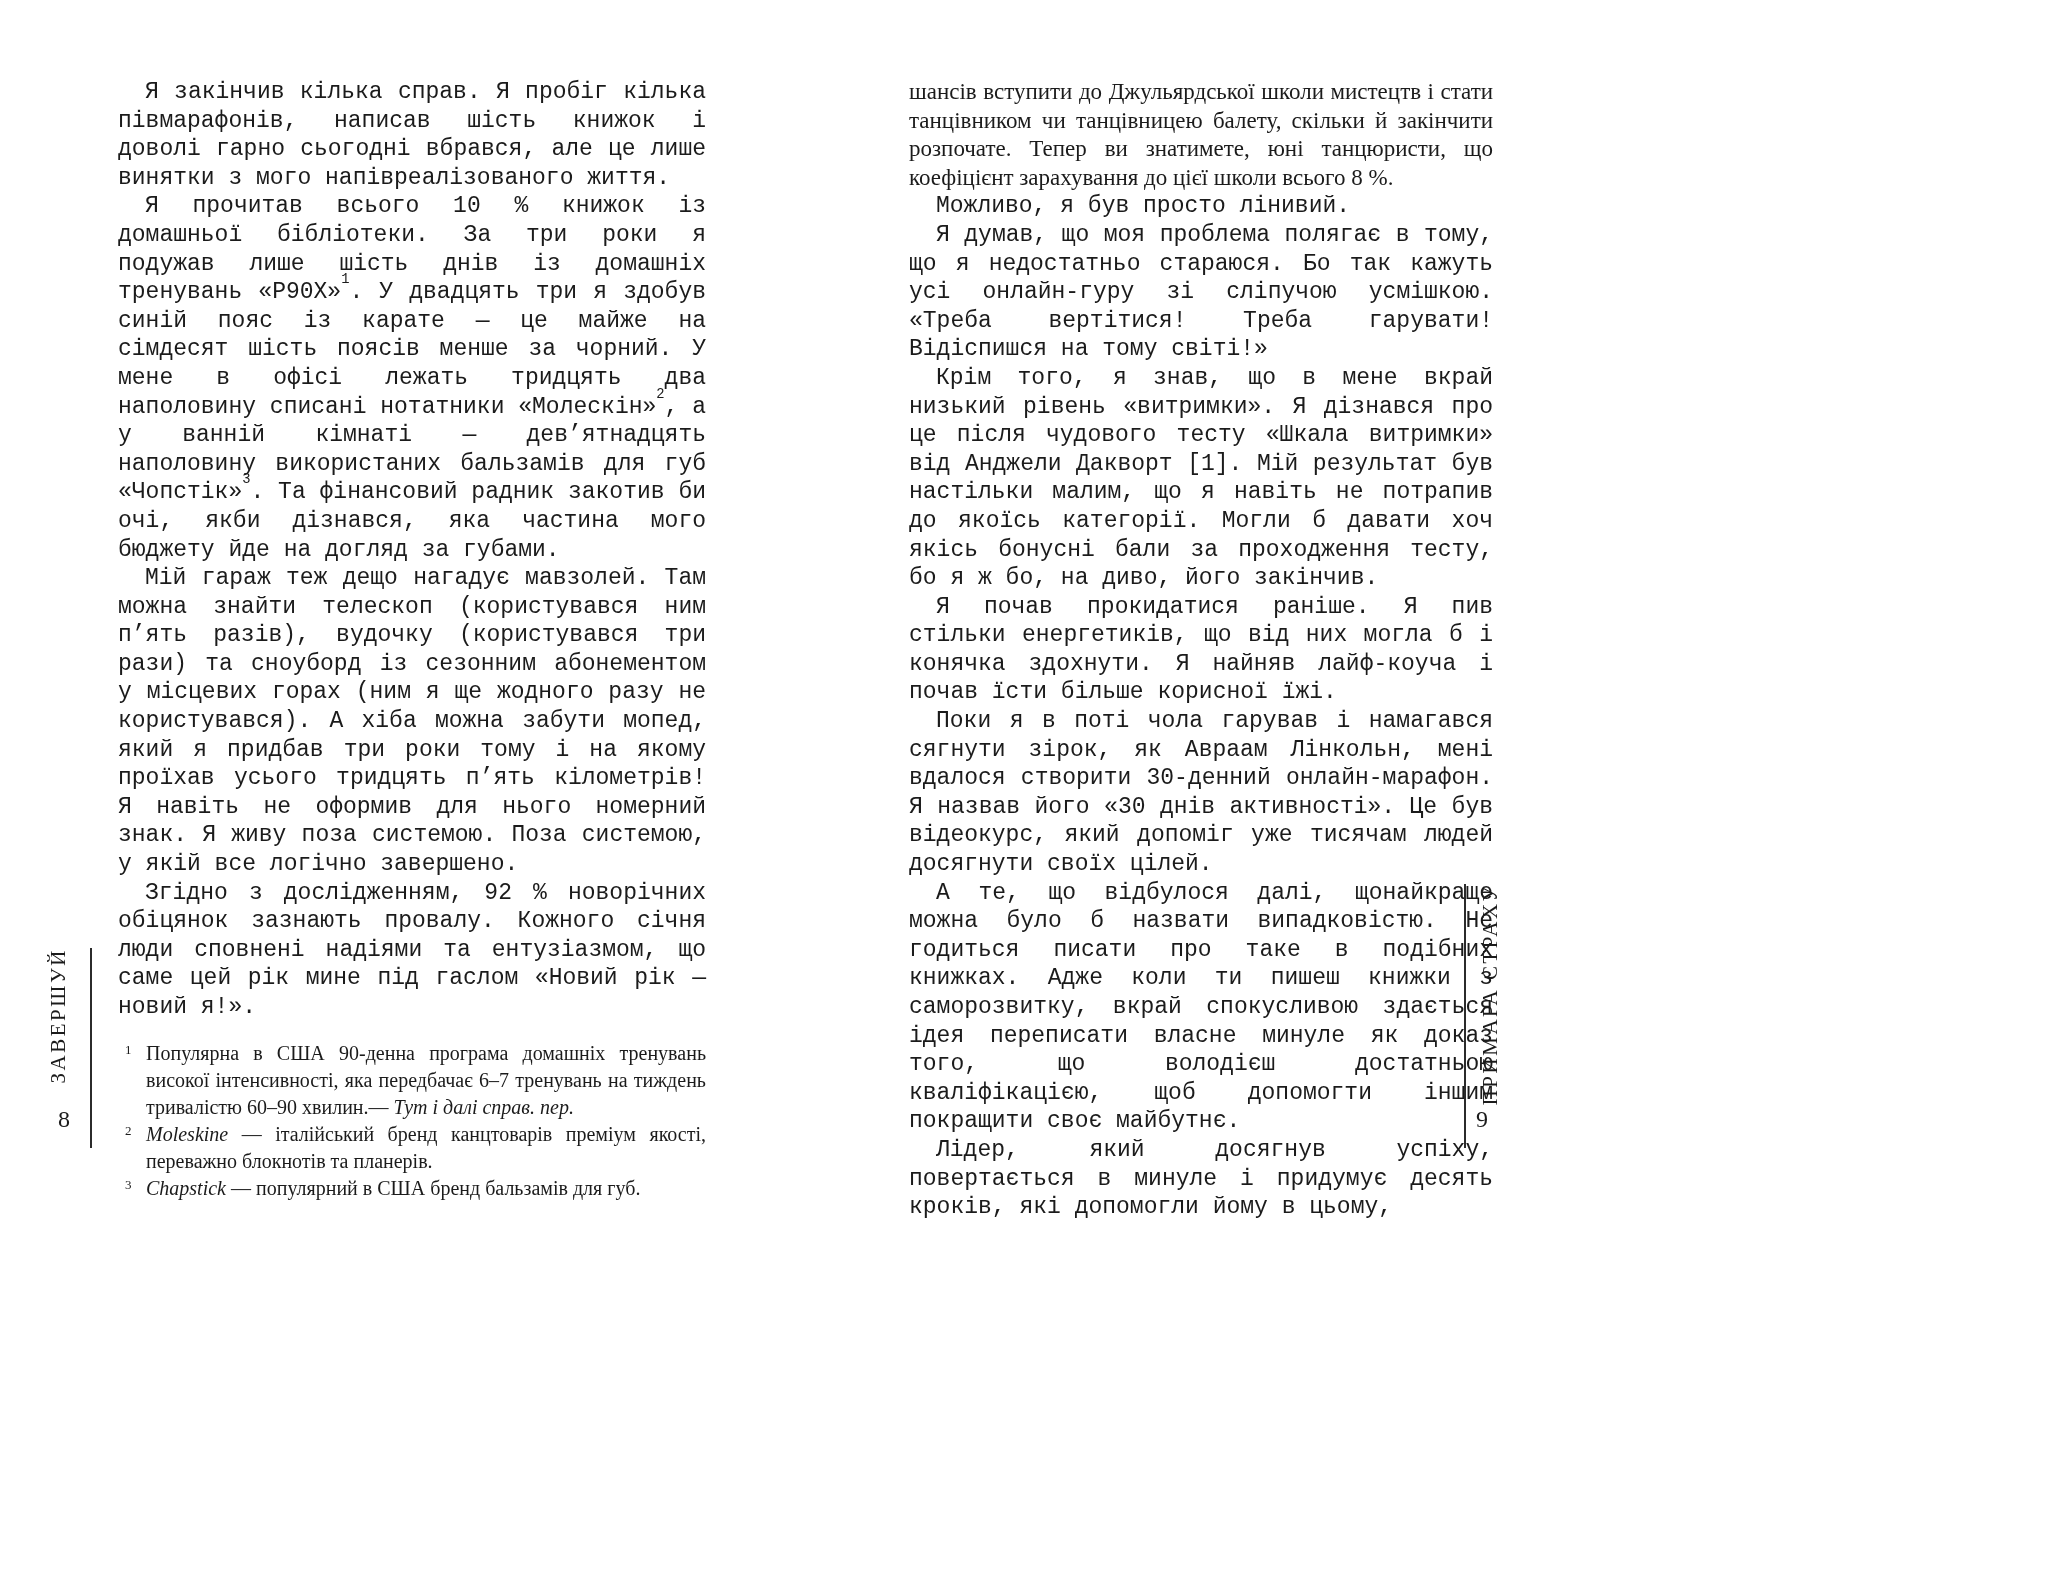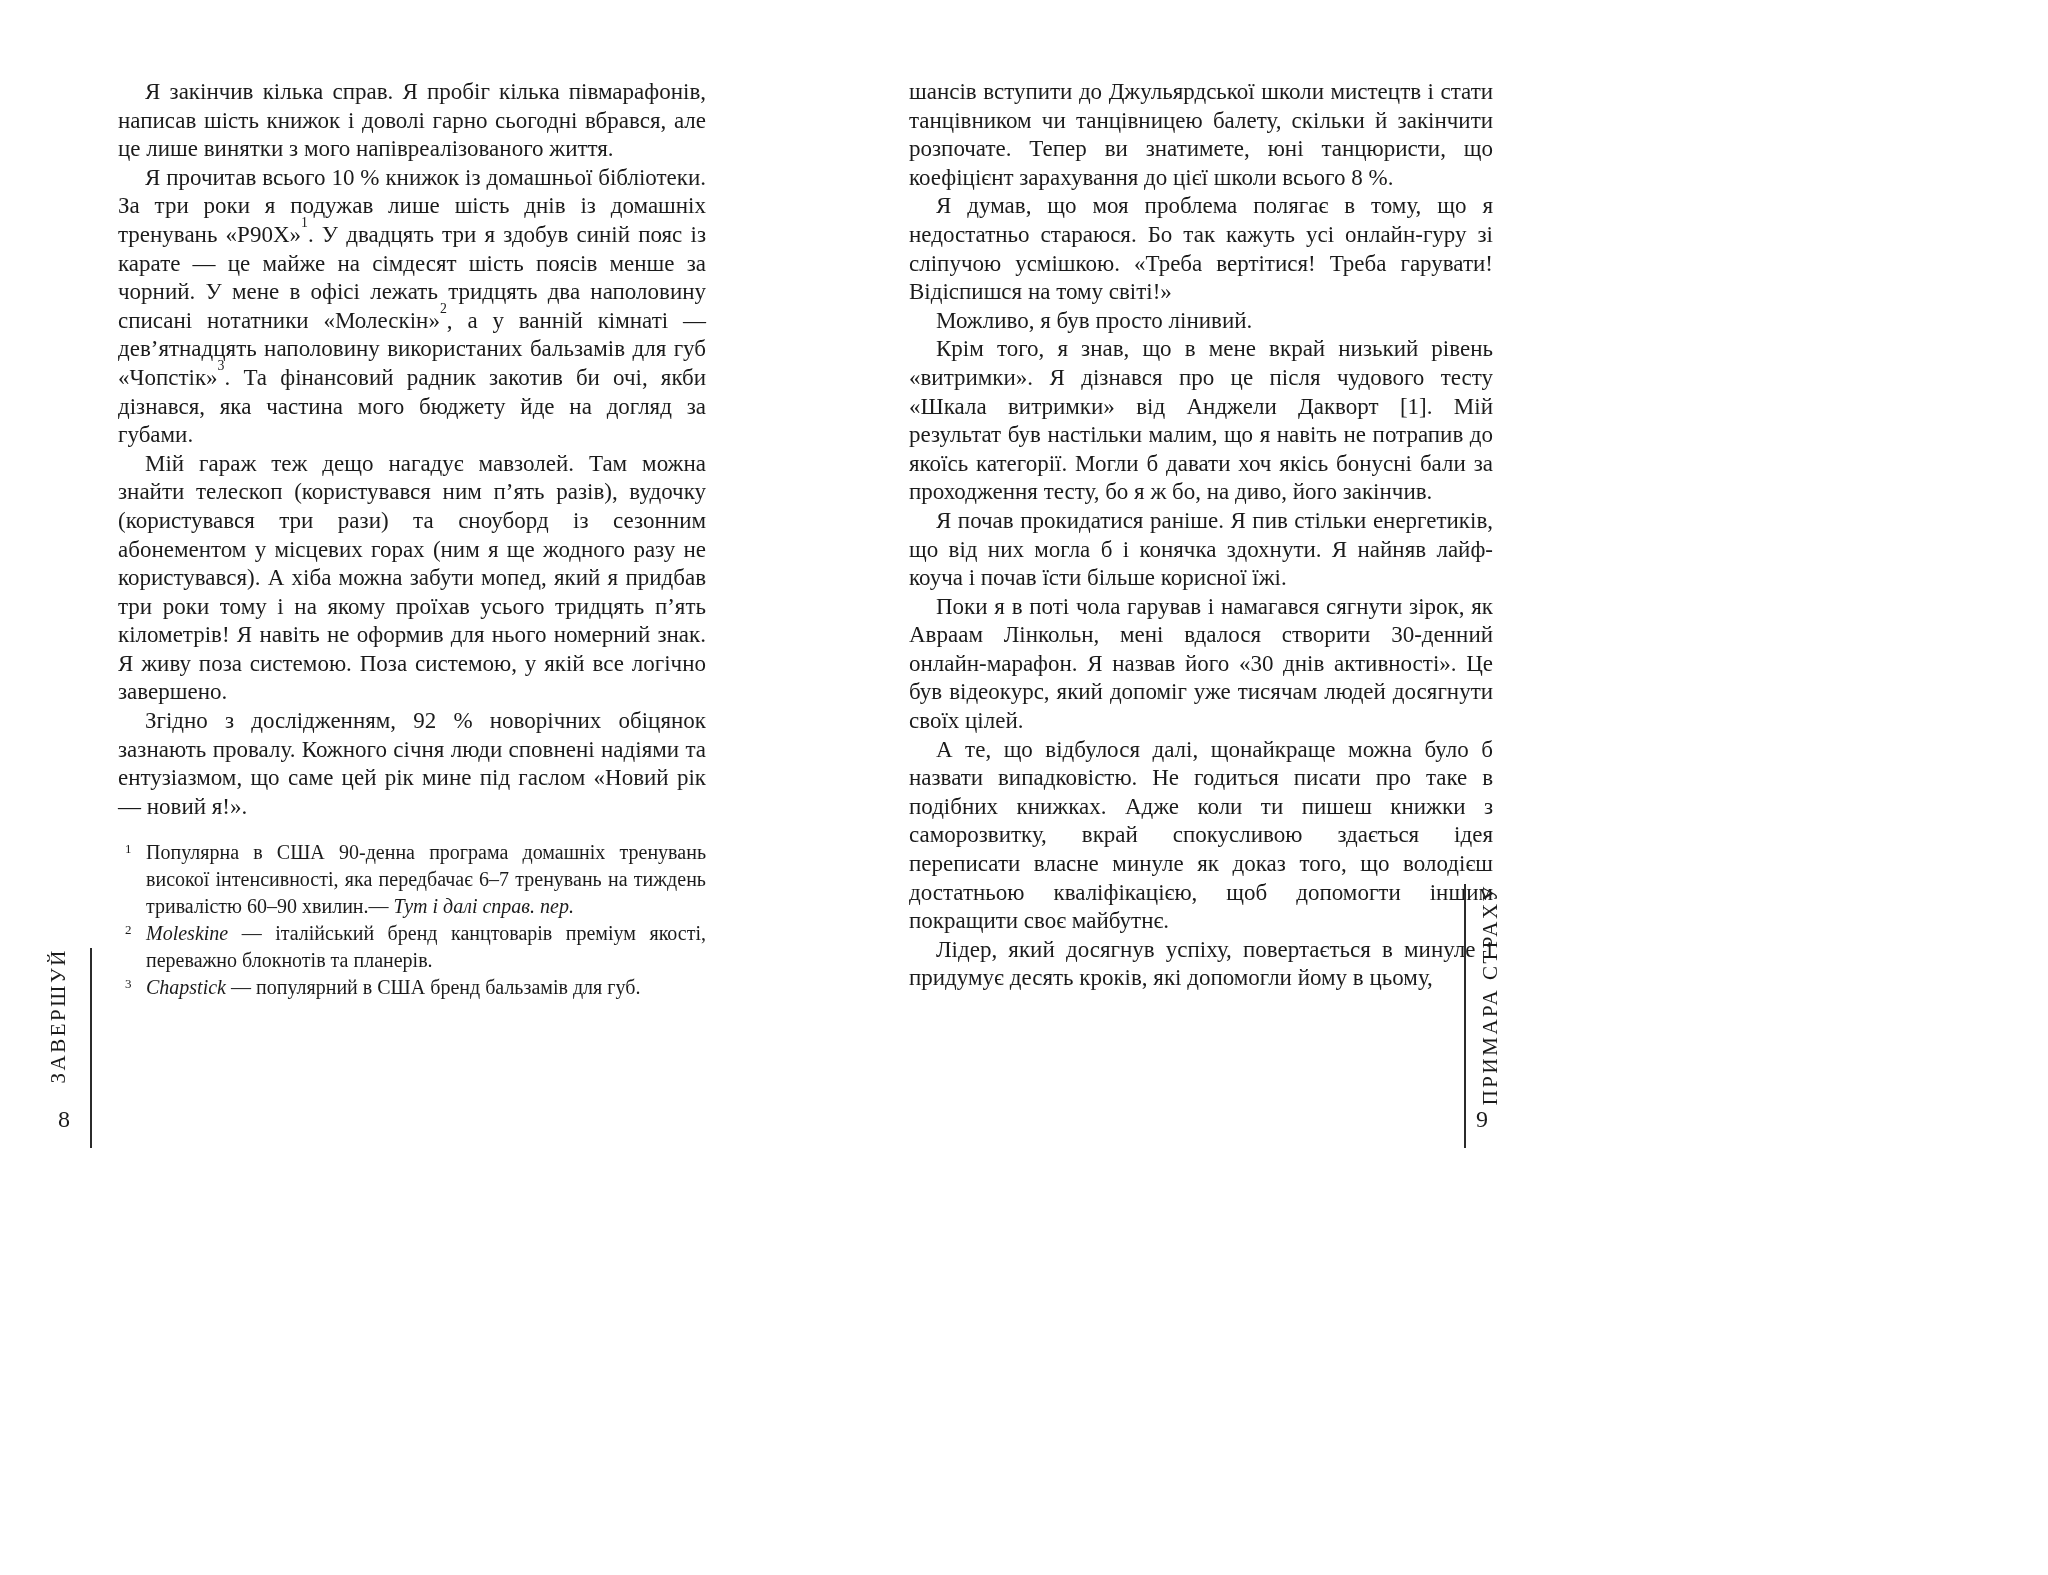--- a/index.html
+++ b/index.html
@@ -24,21 +24,21 @@
   .column {
     position: absolute;
     top: 78px;
     text-align: justify;
     font-size: 23px;
     line-height: 28.6px;
   }
   .column-left  { left: 118px; width: 588px; }
   .column-right { left: 866px; width: 584px; margin-left: 43px; }
   .para { margin: 0; }
-  .para.indent { text-indent: 27px; }
+  .para.indent { text-indent: 27px; font-family: Liberation Mono, monospace; }
   sup.fnref {
     font-size: 0.60em;
     line-height: 0;
     position: relative;
     top: -0.45em;
   }
   em { font-style: italic; }
   
   .footnotes {
     margin-top: 18px;
@@ -105,22 +105,22 @@
     </div>
     <div class="rule rule-left"></div>
     <div class="vlabel vlabel-left">ЗАВЕРШУЙ</div>
     <div class="pagenum pagenum-left">8</div>
   </section>
 
   <section>
     <div class="column column-right">
       <div id="rightParas">
           <p class="para">шансів вступити до Джульярдської школи мистецтв і стати танцівником чи танцівницею балету, скільки й закінчити розпочате. Тепер ви знатимете, юні танцюристи, що коефіцієнт зарахування до цієї школи всього 8 %.</p>
+          <p class="para indent">Можливо, я був просто лінивий.</p>
           <p class="para indent">Я думав, що моя проблема полягає в тому, що я недостатньо стараюся. Бо так кажуть усі онлайн-гуру зі сліпучою усмішкою. «Треба вертітися! Треба гарувати! Відіспишся на тому світі!»</p>
-          <p class="para indent">Можливо, я був просто лінивий.</p>
           <p class="para indent">Крім того, я знав, що в мене вкрай низький рівень «витримки». Я дізнався про це після чудового тесту «Шкала витримки» від Анджели Дакворт [1]. Мій результат був настільки малим, що я навіть не потрапив до якоїсь категорії. Могли б давати хоч якісь бонусні бали за проходження тесту, бо я ж бо, на диво, його закінчив.</p>
           <p class="para indent">Я почав прокидатися раніше. Я пив стільки енергетиків, що від них могла б і конячка здохнути. Я найняв лайф-коуча і почав їсти більше корисної їжі.</p>
           <p class="para indent">Поки я в поті чола гарував і намагався сягнути зірок, як Авраам Лінкольн, мені вдалося створити 30-денний онлайн-марафон. Я назвав його «30 днів активності». Це був відеокурс, який допоміг уже тисячам людей досягнути своїх цілей.</p>
           <p class="para indent">А те, що відбулося далі, щонайкраще можна було б назвати випадковістю. Не годиться писати про таке в подібних книжках. Адже коли ти пишеш книжки з саморозвитку, вкрай спокусливою здається ідея переписати власне минуле як доказ того, що володієш достатньою кваліфікацією, щоб допомогти іншим покращити своє майбутнє.</p>
           <p class="para indent">Лідер, який досягнув успіху, повертається в минуле і придумує десять кроків, які допомогли йому в цьому,</p>
         </div>
     </div>
     <div class="rule rule-right"></div>
     <div class="vlabel vlabel-right">ПРИМАРА СТРАХУ</div>
     <div class="pagenum pagenum-right">9</div>

